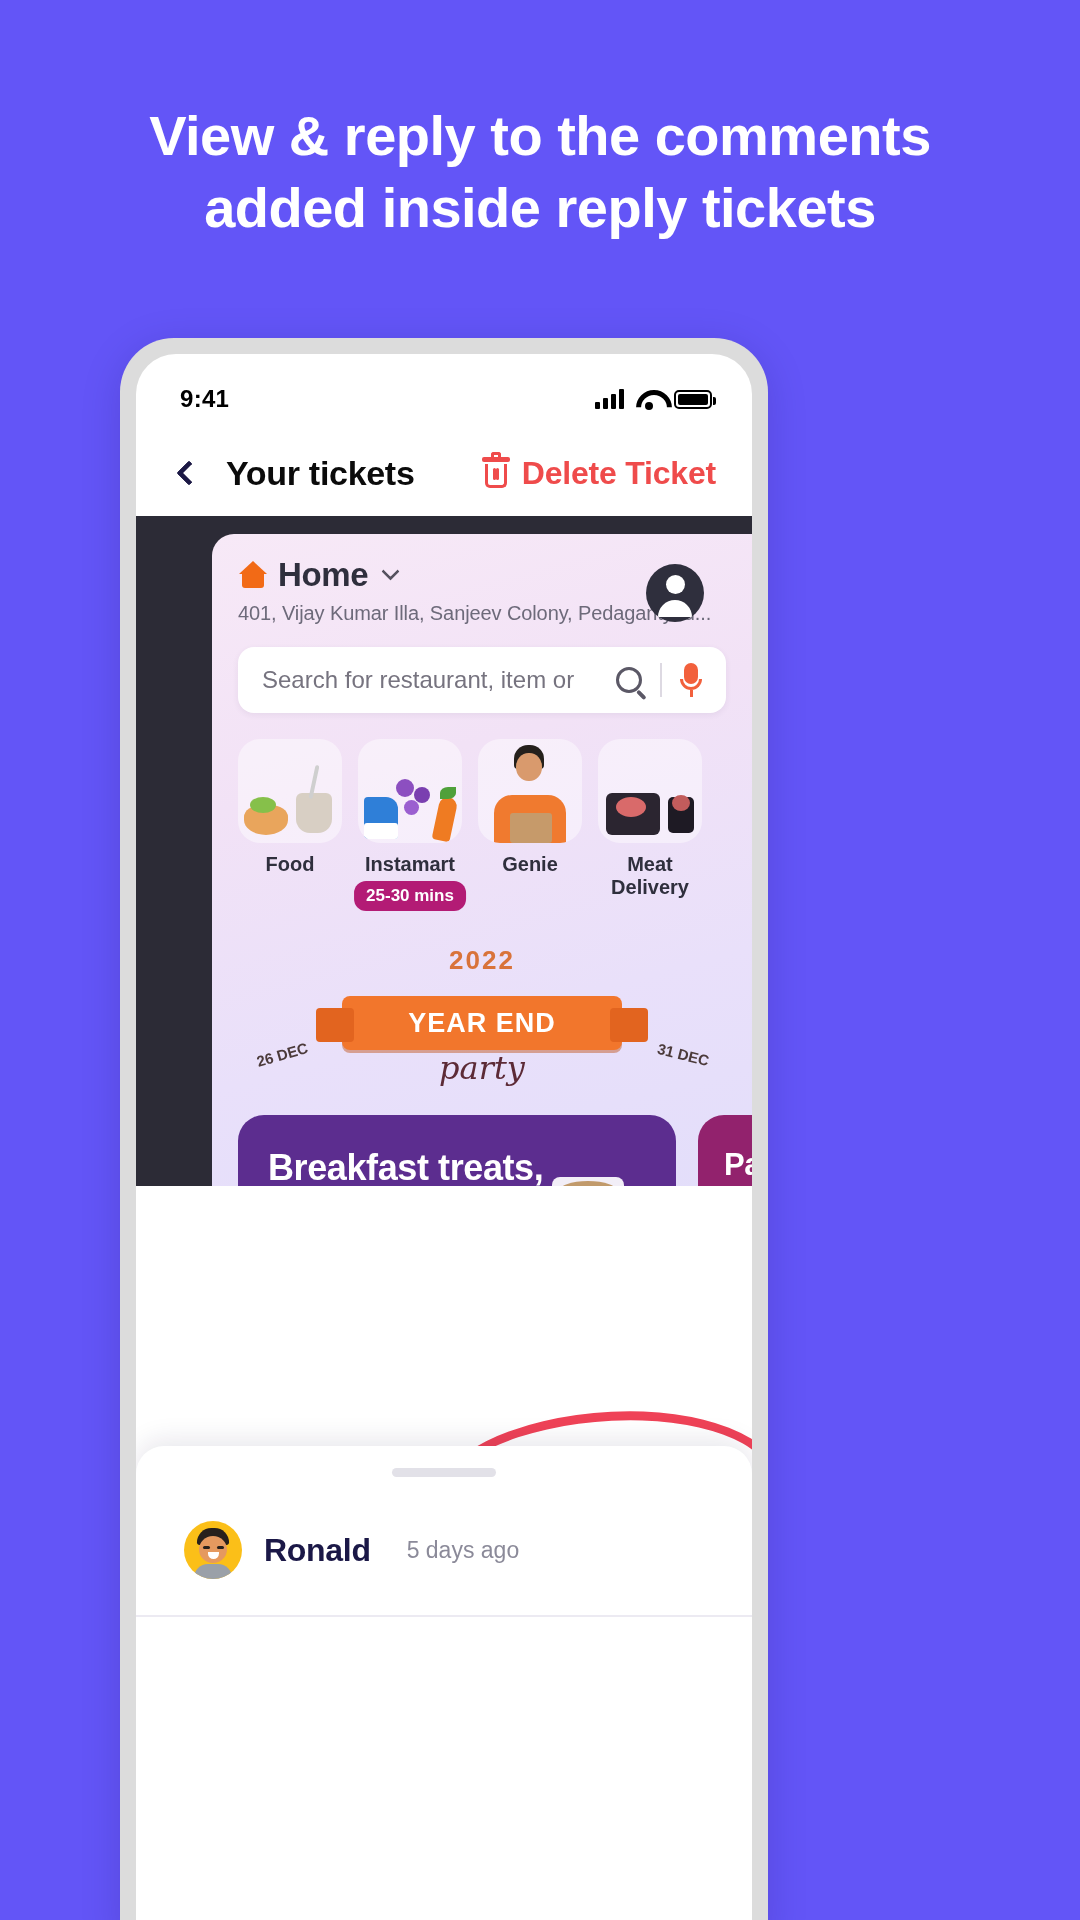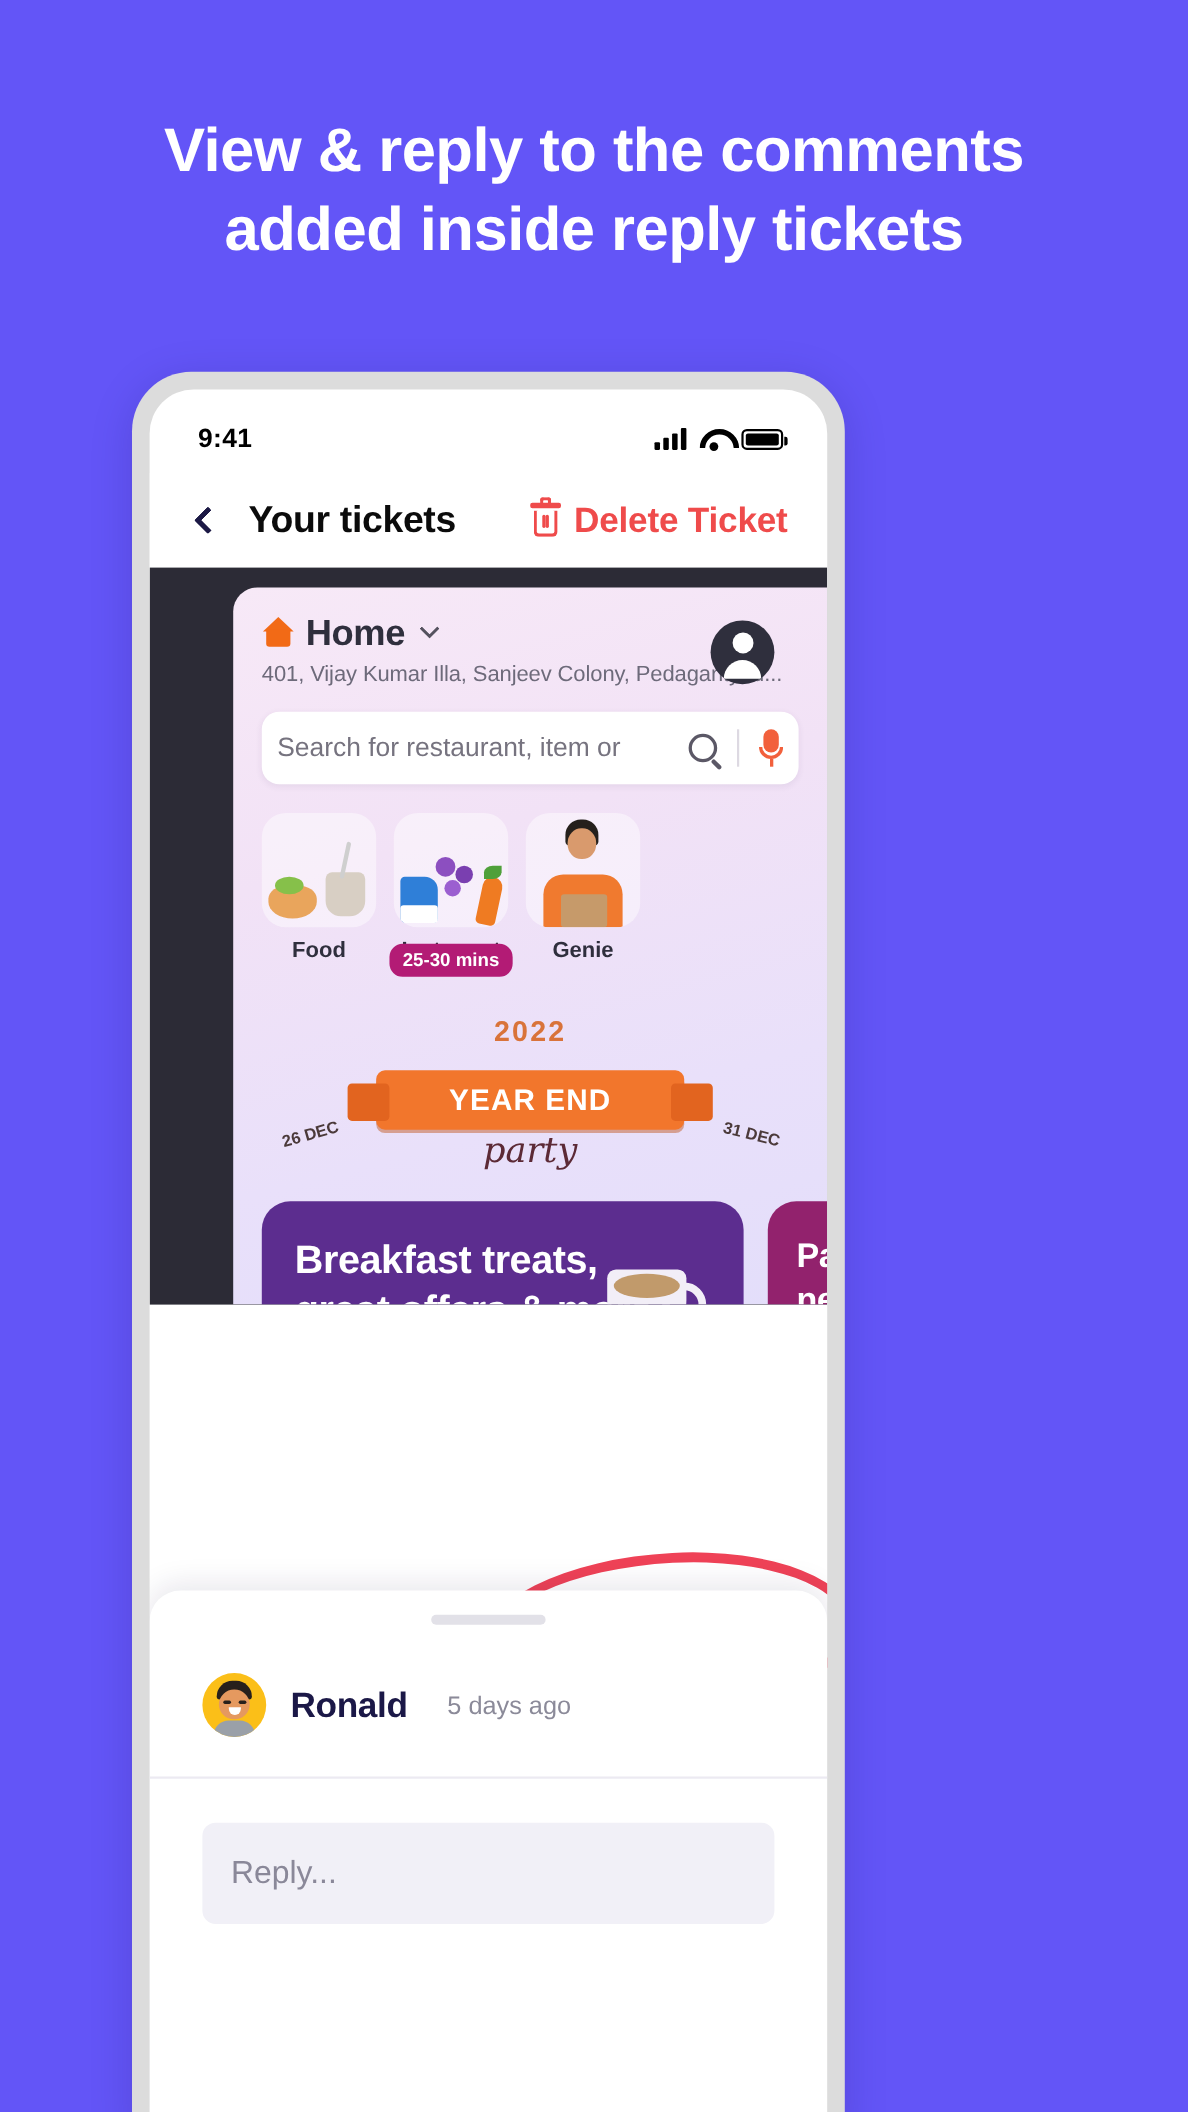--- a/index.html
+++ b/index.html
@@ -173,21 +173,21 @@
     background:#2f2f3d;
     display:flex; align-items:flex-end; justify-content:center;
     overflow:hidden;
   }
   .avatar-circle .head { width:19px; height:19px; border-radius:50%; background:#fff; position:absolute; top:11px; }
   .avatar-circle .torso { width:34px; height:17px; border-radius:17px 17px 0 0; background:#fff; position:absolute; bottom:5px; }
 
   .searchbar {
     margin-top:22px; margin-right:26px;
     height:66px; background:#ffffff; border-radius:16px;
-    display:flex; align-items:center; padding:0 14px;
+    display:flex; align-items:center; padding:0 24px;
     box-shadow:0 2px 6px rgba(60,40,90,.07);
   }
   .search-ph { flex:1; font-size:24px; color:#76737f; }
   .mag { width:26px; height:26px; border:3.5px solid #5b5866; border-radius:50%; position:relative; }
   .mag::after { content:""; position:absolute; right:-8px; bottom:-6px; width:11px; height:3.5px; background:#5b5866; transform:rotate(45deg); border-radius:2px;}
   .vdiv { width:2px; height:34px; background:#ddd9e2; margin:0 18px; }
   .mic { width:22px; height:34px; position:relative; }
   .mic .cap { position:absolute; top:0; left:4px; width:14px; height:21px; background:#f2603c; border-radius:7px; }
   .mic .arc { position:absolute; bottom:7px; left:0; width:22px; height:11px; border:3px solid #f2603c; border-top:none; border-radius:0 0 11px 11px; }
   .mic .stem { position:absolute; bottom:0; left:9.5px; width:3px; height:7px; background:#f2603c; }
@@ -428,20 +428,31 @@
               <span class="art">
                 <span class="blob" style="width:30px;height:24px;background:#25201c;left:36px;top:6px;border-radius:14px 14px 4px 4px;"></span>
                 <span class="blob" style="width:26px;height:28px;background:#d99a6d;left:38px;top:14px;border-radius:48%;"></span>
                 <span class="blob" style="width:72px;height:48px;background:#f07a2f;left:16px;bottom:0;border-radius:18px 18px 0 0;"></span>
                 <span class="blob" style="width:42px;height:30px;background:#c69a6a;left:32px;bottom:0;border-radius:3px;"></span>
               </span>
             </div>
             <div class="cat-label">Genie</div>
           </div>
 
+          <div class="cat cat-wrap">
+            <div class="cat-tile">
+              <span class="art">
+                <span class="blob" style="width:54px;height:42px;background:#2b2530;left:8px;bottom:8px;border-radius:6px;"></span>
+                <span class="blob" style="width:30px;height:20px;background:#d96a6a;left:18px;bottom:26px;border-radius:50%;"></span>
+                <span class="blob" style="width:26px;height:36px;background:#1e1a24;right:8px;bottom:10px;border-radius:5px;"></span>
+                <span class="blob" style="width:18px;height:16px;background:#c25c5c;right:12px;bottom:32px;border-radius:50%;"></span>
+              </span>
+            </div>
+            <div class="cat-label">Meat Delivery</div>
+          </div>
 
         </div>
 
         <div class="banner-year">
           <div class="yr-2022">2022</div>
           <div class="ribbon">
             <span class="ribbon-text">YEAR END</span>
           </div>
           <div class="party-script">party</div>
           <div class="dec-left">26 DEC</div>
@@ -488,19 +499,16 @@
             <span class="mouth"></span>
               <span class="shirt"></span>
           </span>
           <span class="cmt-name">Ronald</span>
           <span class="cmt-time">5 days ago</span>
         </div>
       </div>
 
       <div class="sheet-div"></div>
 
-      <div class="reply-field">
-        <span class="reply-ph">Reply...</span>
-      </div>
     </div>
 
   </div>
 </div>
 
 </body></html>

